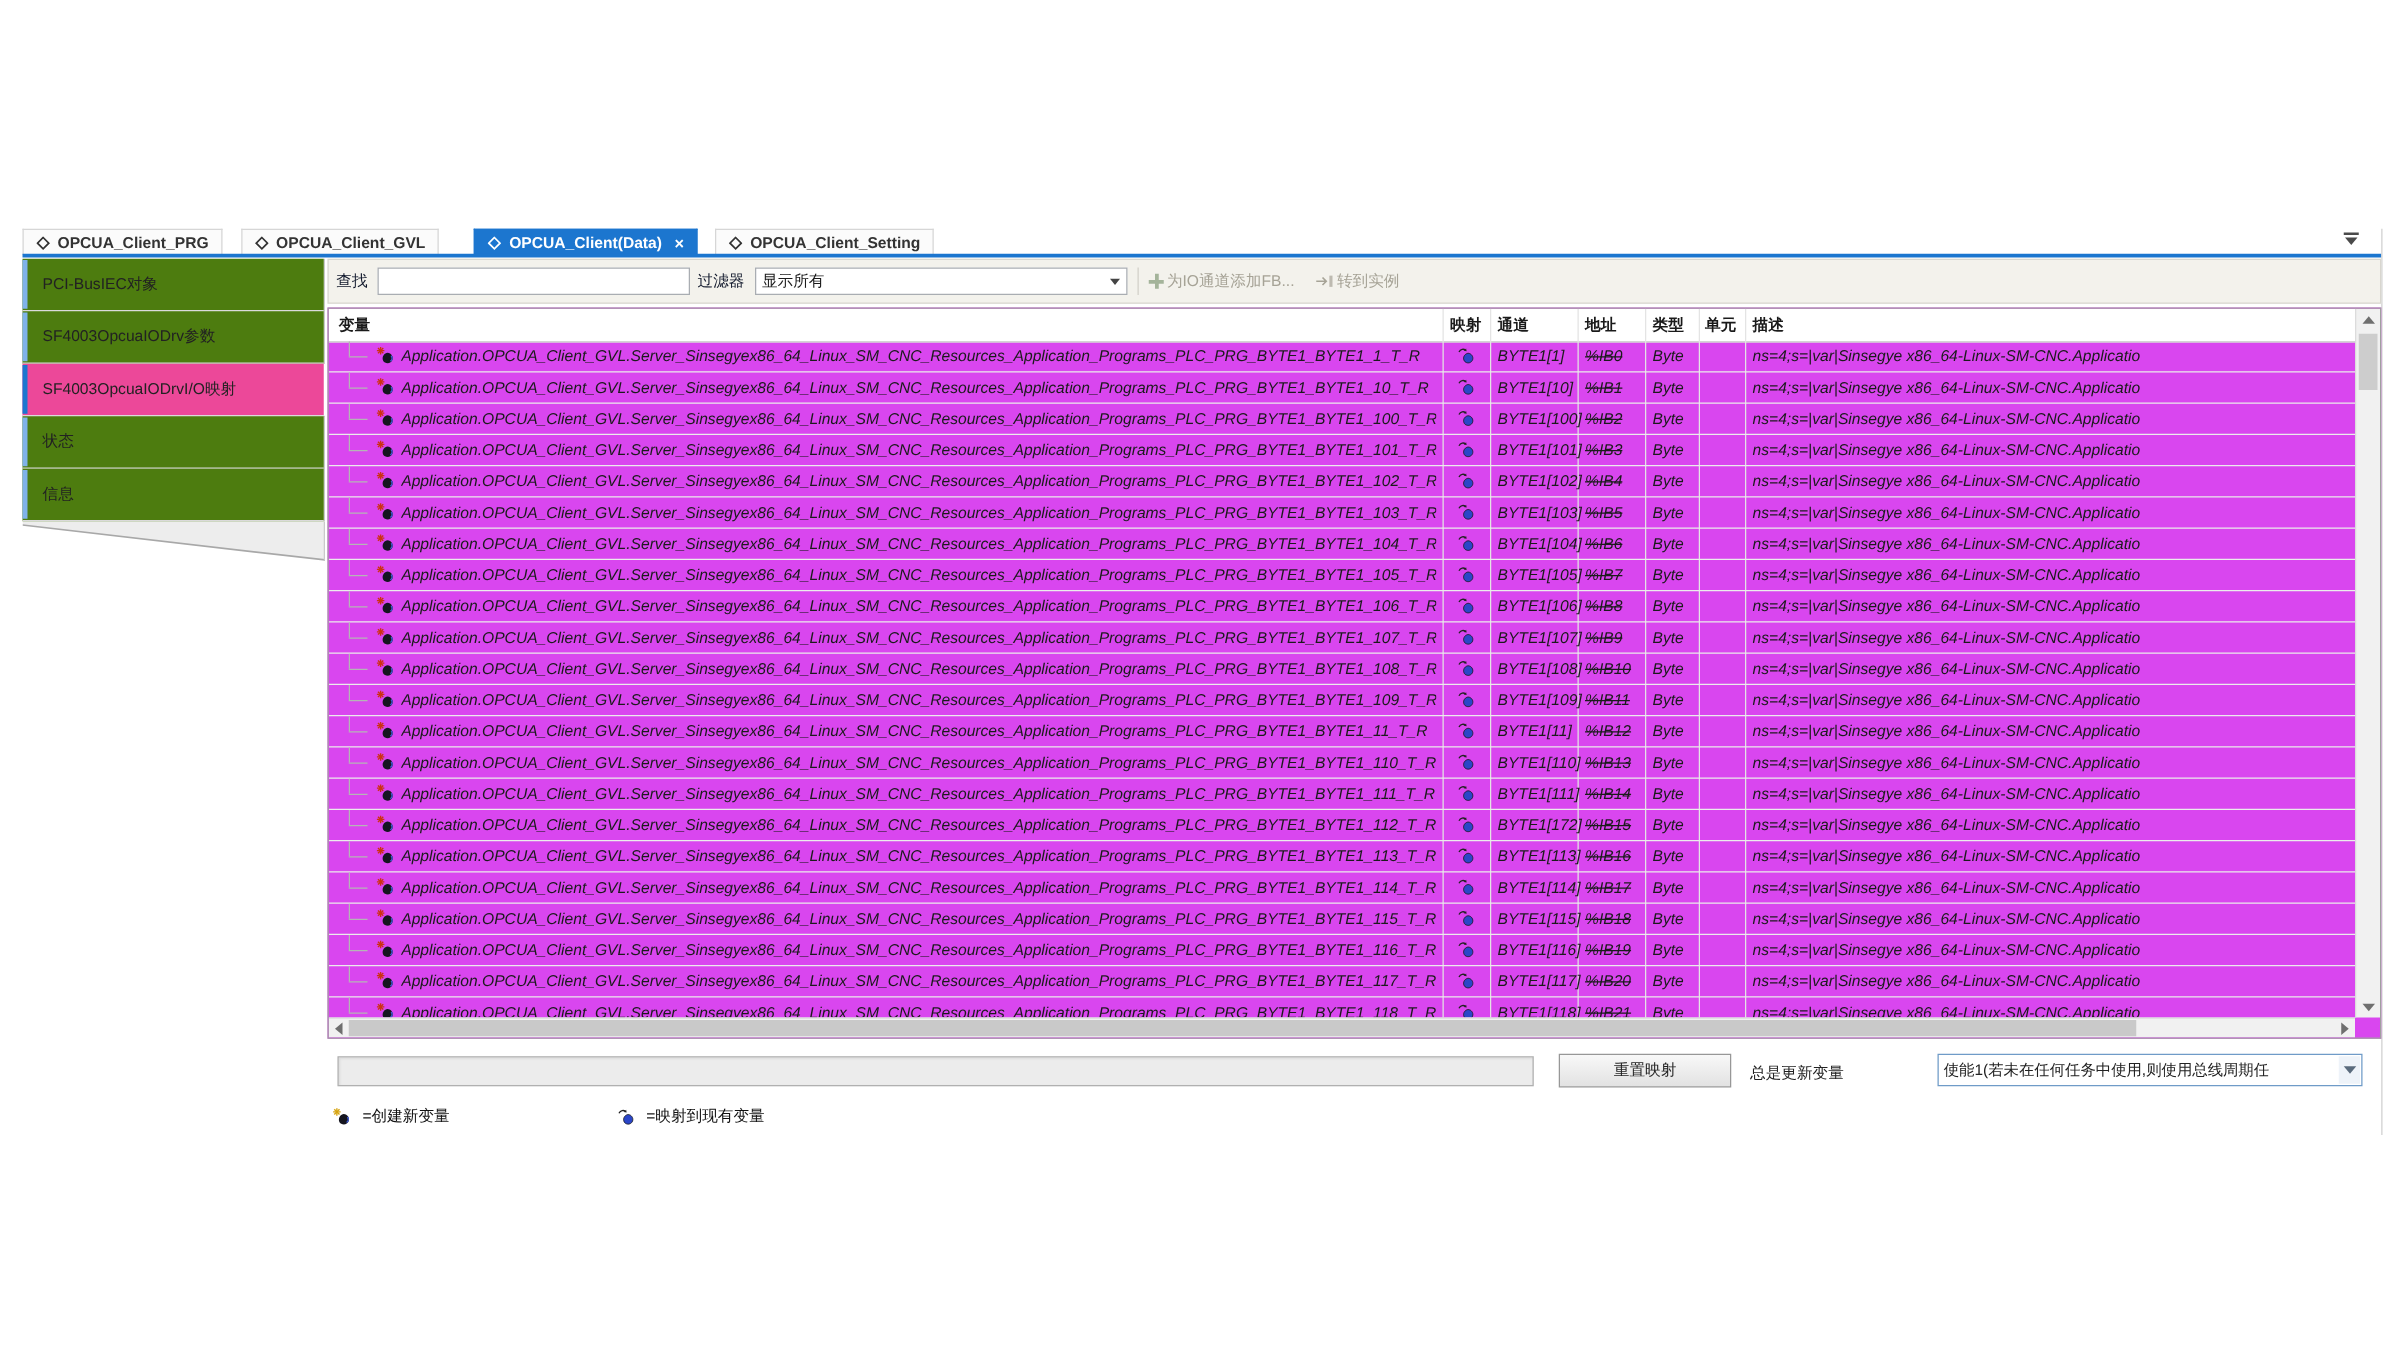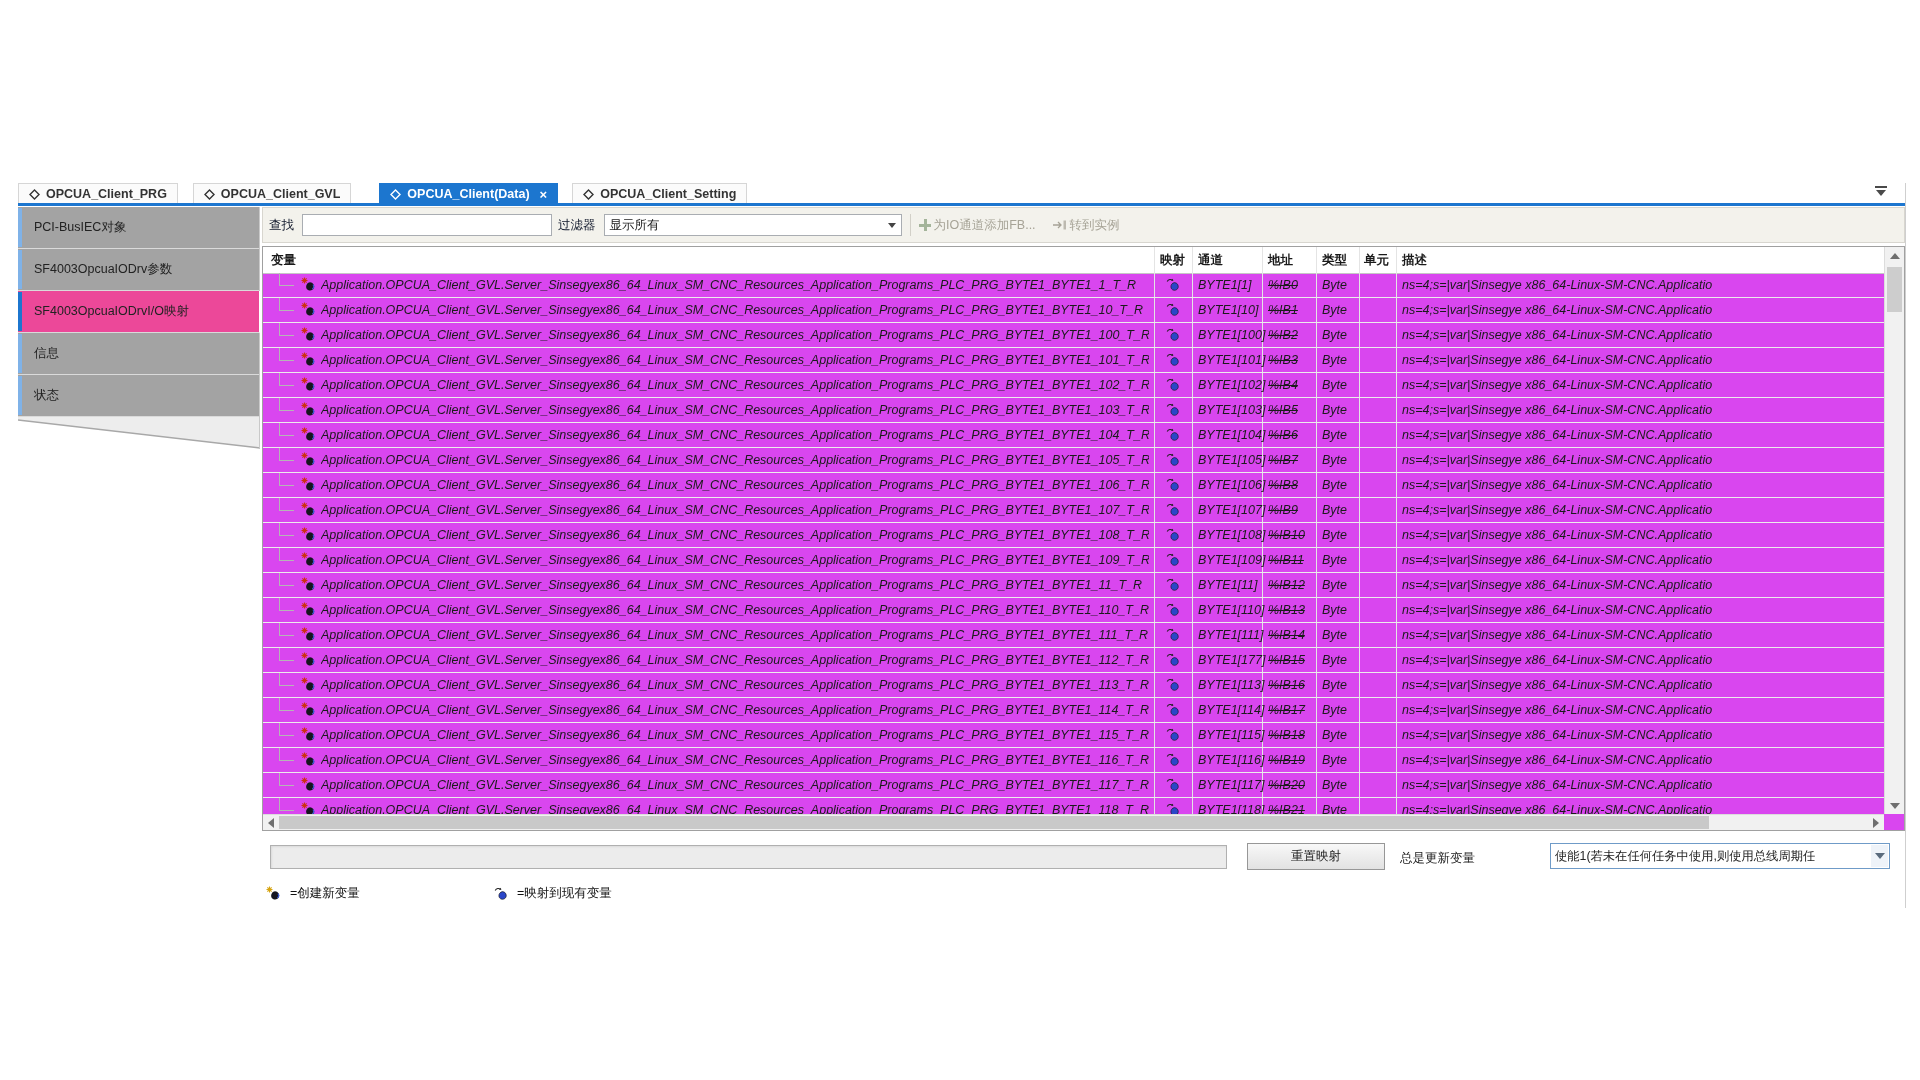--- a/index.html
+++ b/index.html
@@ -16,21 +16,21 @@
   .tab.active{background:#1c76cf;border-color:#1c76cf;color:#ffffff;margin-left:13px;margin-right:14px;}
   .tab .close{font-size:13px;font-weight:bold;margin-left:4px;}
   .tab-underline{position:absolute;left:18px;top:203px;width:1887px;height:3px;background:#1c76cf;}
   .tab-overflow{position:absolute;left:1875px;top:186px;width:12px;height:10px;}
   .tab-overflow .bar{width:12px;height:2px;background:#4a4a4a;}
   .tab-overflow .tri{width:0;height:0;margin-top:2px;margin-left:1px;
        border-left:5px solid transparent;border-right:5px solid transparent;border-top:6px solid #4a4a4a;}
   
   .sidebar{position:absolute;left:18px;top:207px;width:242px;}
   .side-items{border-right:1px solid #c9c9c9;}
-  .side-item{position:relative;height:42px;background:#a3a3a3;border-bottom:1px solid #dadada;
+  .side-item{position:relative;height:42px;background:#4d7c0f;border-bottom:1px solid #dadada;
        display:flex;align-items:center;padding-left:16px;font-size:12.5px;color:#222;box-sizing:border-box;cursor:default;}
   .side-item::before{content:'';position:absolute;left:0;top:1px;bottom:1px;width:4px;background:#7fb2e8;}
   .side-item.selected{background:#ec4899;border-right:1px solid #ffffff;margin-right:-1px;}
   .side-item.selected::before{background:#1c76cf;}
   
   .toolbar{position:absolute;left:262px;top:207px;width:1643px;height:36px;background:#f3f2ec;
        border:1px solid #d8d6cf;box-sizing:border-box;display:flex;align-items:center;font-size:12.5px;}
   .tb-label{margin-left:6px;color:#0f172a;white-space:nowrap;}
   .find-input{margin-left:8px;width:240px;height:20px;border:1px solid #a9adb2;background:#fff;
        font-family:inherit;font-size:12px;padding:0 4px;}
@@ -135,24 +135,24 @@
       <div class="side-item">
     <span>PCI-BusIEC对象</span>
   </div>
       <div class="side-item">
     <span>SF4003OpcuaIODrv参数</span>
   </div>
       <div class="side-item selected">
     <span>SF4003OpcuaIODrvI/O映射</span>
   </div>
       <div class="side-item">
+    <span>状态</span>
+  </div>
+      <div class="side-item">
     <span>信息</span>
-  </div>
-      <div class="side-item">
-    <span>状态</span>
   </div>
     </div>
   <svg width="242" height="38" style="display:block">
     <polygon points="0,0 242,0 242,31 0,3" fill="#ededed"></polygon>
     <line x1="0" y1="3" x2="242" y2="31" stroke="#a8a8a8" stroke-width="1.4"></line>
     <line x1="241.5" y1="0" x2="241.5" y2="31" stroke="#c9c9c9"></line>
   </svg>
 </div>
 
 <div class="toolbar">
@@ -566,21 +566,21 @@
         <line x1="1.4" y1="1.4" x2="5.6" y2="5.6"></line>
         <line x1="5.6" y1="1.4" x2="1.4" y2="5.6"></line>
       </g>
     </svg>
     <span class="cell c-var">Application.OPCUA_Client_GVL.Server_Sinsegyex86_64_Linux_SM_CNC_Resources_Application_Programs_PLC_PRG_BYTE1_BYTE1_112_T_R</span>
     <svg class="map-icon" viewBox="0 0 16 16">
       <path d="M9.5 5.6 C12.2 5.8 13.9 8.4 13.1 10.8 C12.3 13.1 9.6 14 7.6 12.8 C5.7 11.7 5.3 9 6.7 7.2 C7.4 6.3 8.4 5.7 9.5 5.6 Z" fill="#2b46c8" stroke="#111" stroke-width="0.6"></path>
       <path d="M2.2 4.6 C3.4 2.2 6 1.9 7.4 3.3" stroke="#222" fill="none" stroke-width="1.1"></path>
       <path d="M7.9 1.7 L8.3 4.0 L6.0 3.6 Z" fill="#222"></path>
     </svg>
-    <span class="cell c-chan">BYTE1[177]</span>
+    <span class="cell c-chan">BYTE1[172]</span>
     <span class="cell c-addr">%IB15</span>
     <span class="cell c-type">Byte</span>
     <span class="cell c-unit"></span>
     <span class="cell c-desc">ns=4;s=|var|Sinsegye x86_64-Linux-SM-CNC.Applicatio</span>
   </div>
       <div class="row">
     <span class="tree"></span>
     <svg class="var-icon" viewBox="0 0 16 16">
       <path d="M9 5.2 C12 5.4 13.9 8.2 13 10.8 C12.1 13.3 9.2 14.3 7 13 C4.9 11.8 4.5 8.9 6 6.9 C6.8 5.9 7.8 5.3 9 5.2 Z" fill="#15151f"></path>
       <path d="M12 7.6 C13 9 12.7 11 11.3 12" stroke="#3d5bd6" stroke-width="1.2" fill="none"></path>

